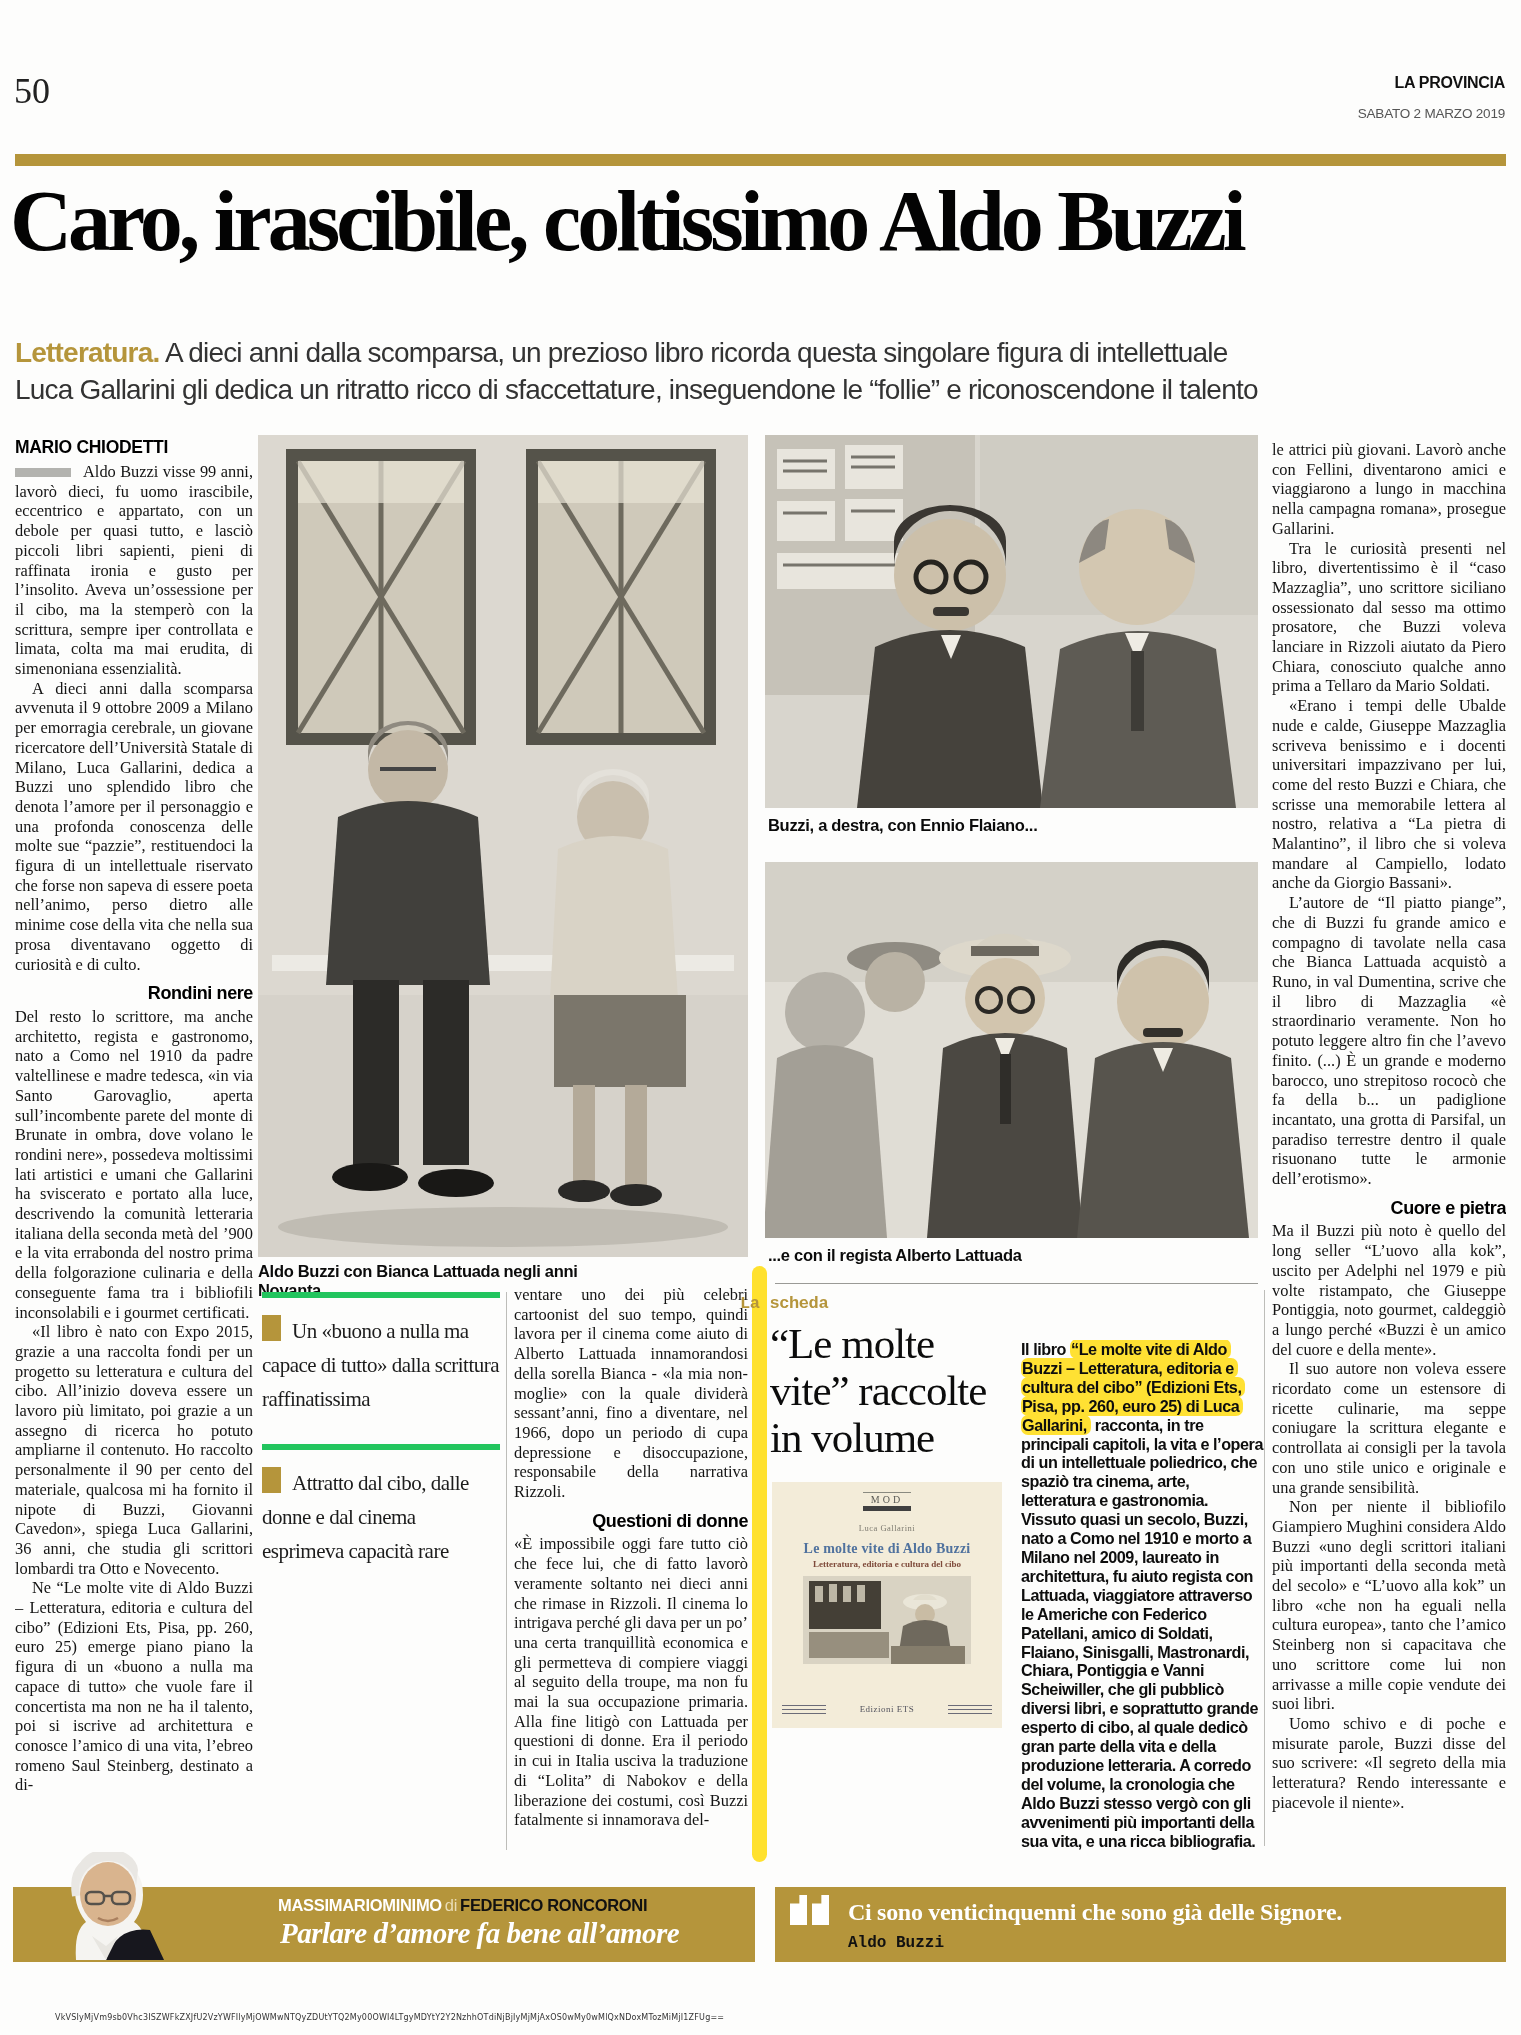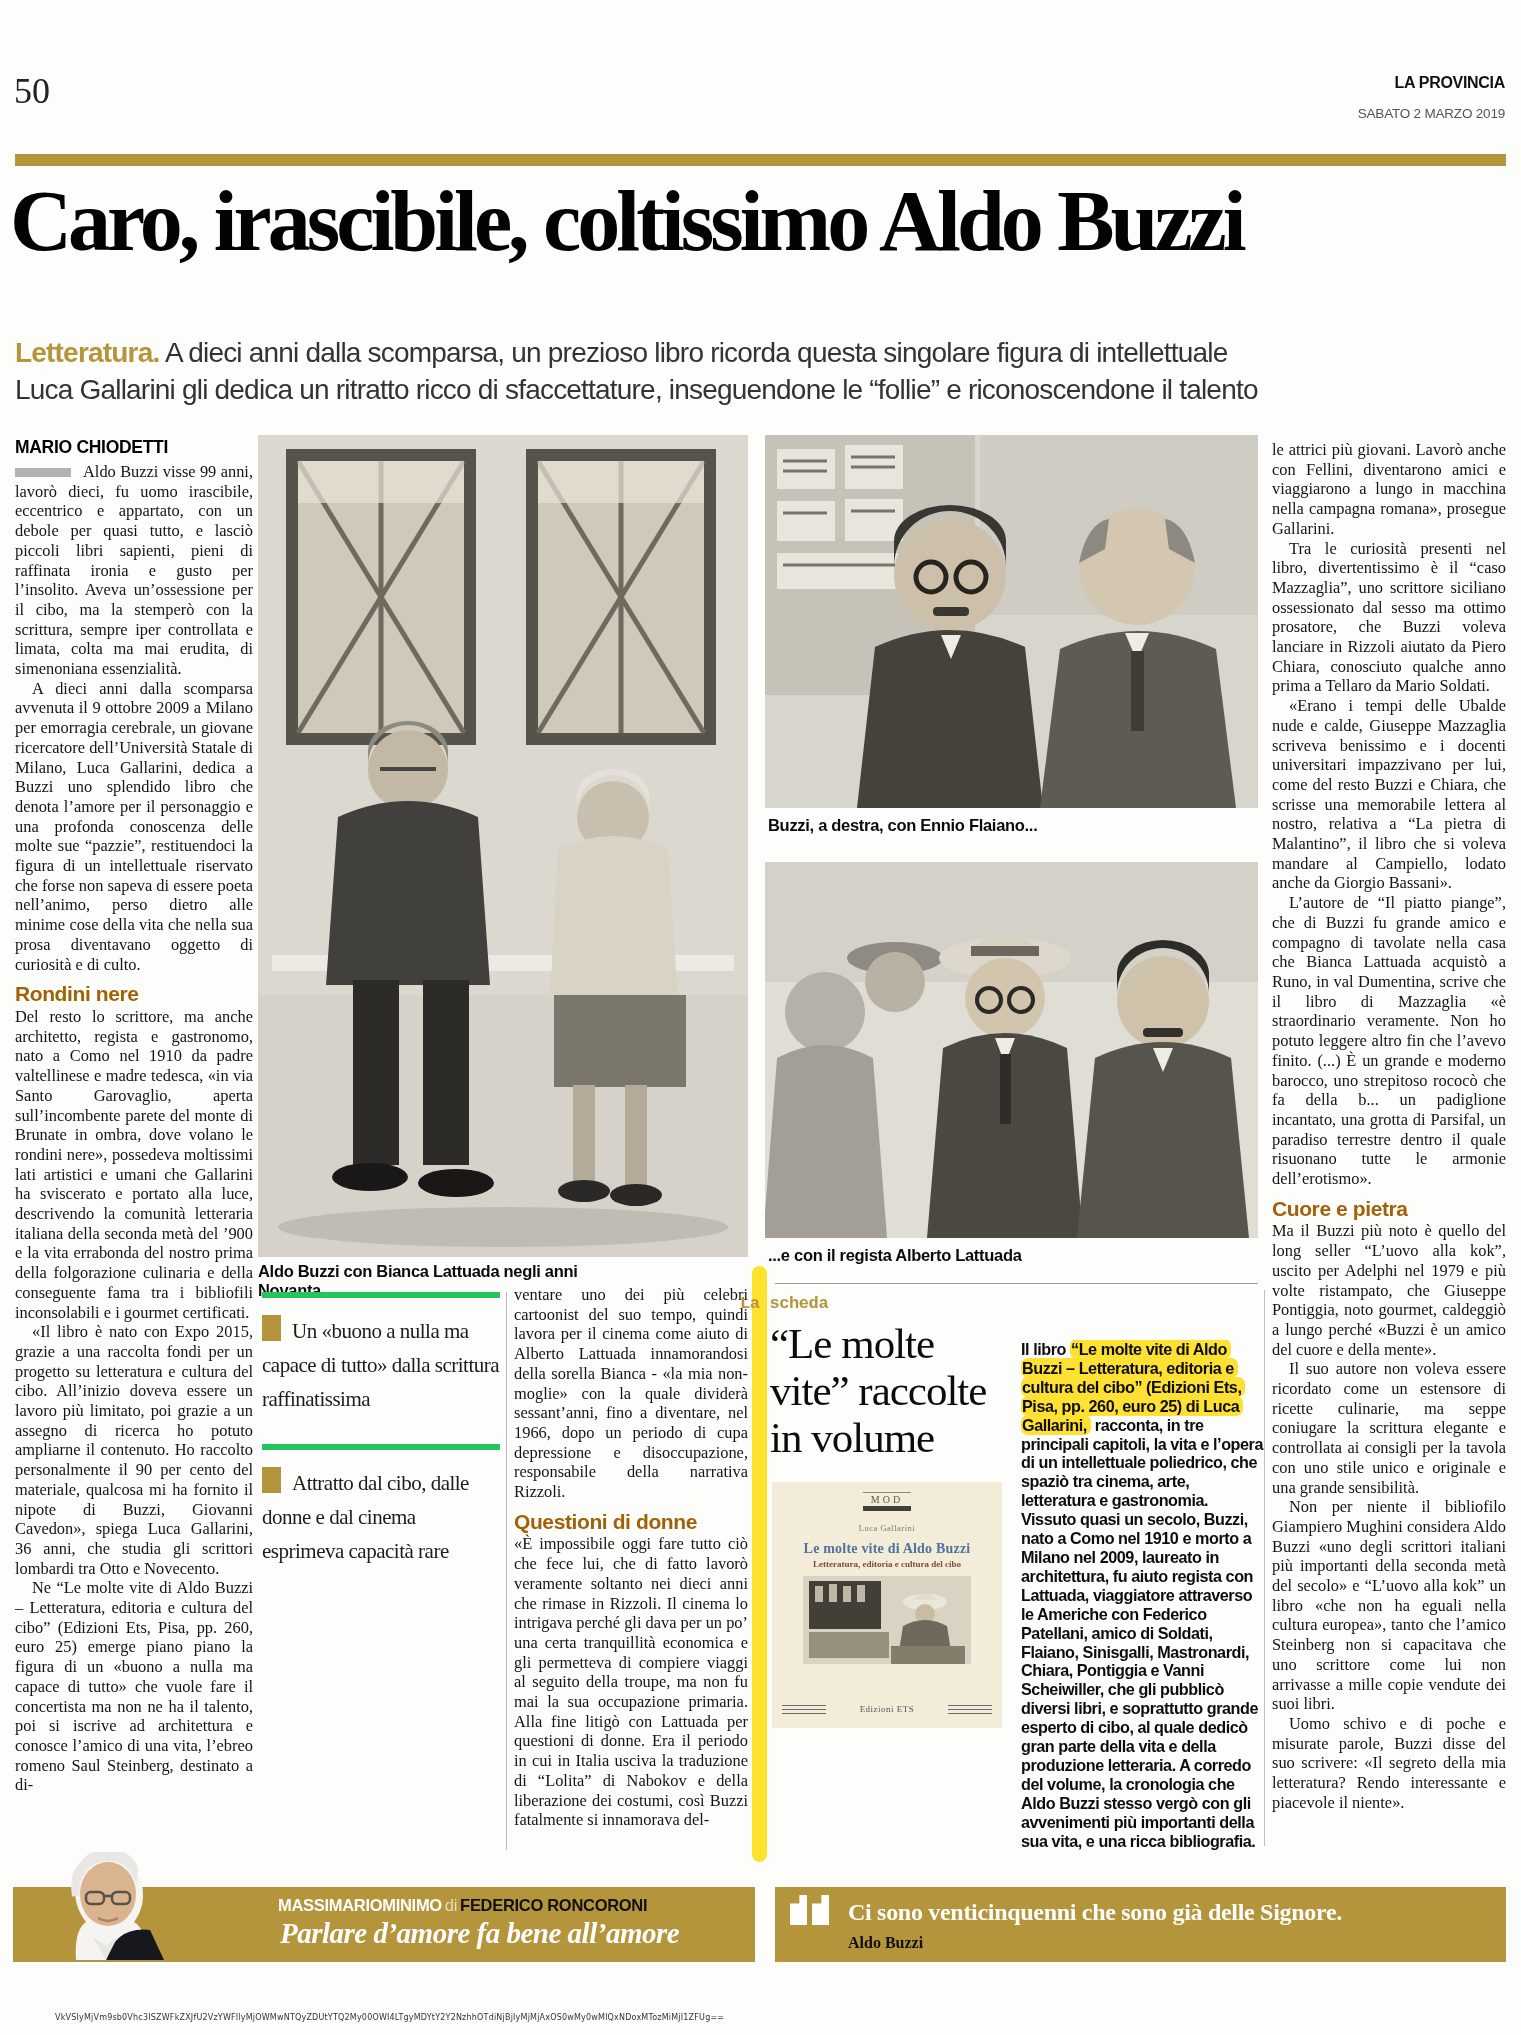--- a/index.html
+++ b/index.html
@@ -18,22 +18,22 @@
   .standfirst{left:15px;top:334px;width:1500px;font-family:"Liberation Sans",sans-serif;
               font-size:28px;line-height:37px;letter-spacing:-0.8px;color:#333;}
   .standfirst .kicker{color:#b5953b;font-weight:700;}
 
   
   .byline{left:15px;top:437px;font-family:"Liberation Sans",sans-serif;font-weight:700;
           font-size:17.5px;letter-spacing:-0.3px;color:#000;}
   .col{font-size:16.4px;line-height:19.7px;text-align:justify;color:#141414;overflow:hidden;}
   .col p{margin:0;}
   .col p.ind{text-indent:17px;}
-  .subhead{font-family:"Liberation Sans",sans-serif;font-weight:700;font-size:21px;
-           letter-spacing:-0.4px;margin:10px 0 3px 0;text-align:left;color:#a16207;}
+  .subhead{font-family:"Liberation Sans",sans-serif;font-weight:700;font-size:18px;
+           letter-spacing:-0.4px;margin:10px 0 3px 0;text-align:right;color:#000000;}
   .leadbar{display:inline-block;width:56px;height:9px;background:#b3b3af;margin-right:12px;}
   .col1{left:15px;top:462px;width:238px;height:1395px;}
   .col3{left:514px;top:1285px;width:234px;height:565px;}
   .col6{left:1272px;top:440px;width:234px;height:1402px;}
 
   
   .ph{background:#d8d5cd;overflow:hidden;}
   .photo1{left:258px;top:435px;width:490px;height:822px;}
   .photo2{left:765px;top:435px;width:493px;height:373px;}
   .photo3{left:765px;top:862px;width:493px;height:376px;}
@@ -92,21 +92,21 @@
            letter-spacing:-0.3px;}
   .fseries .s1{color:#fff;font-weight:800;}
   .fseries .s2{color:#e9ddb7;font-weight:400;padding:0 3px;}
   .fseries .s3{color:#111;font-weight:800;}
   .fquote{left:280px;top:1917px;font-size:29px;font-style:italic;font-weight:700;color:#fff;
           letter-spacing:-0.5px;}
   .rquotemark{left:790px;top:1895px;width:46px;height:34px;}
   .rquotemark span{display:inline-block;width:17px;height:30px;background:#fff;margin-right:5px;
           clip-path:polygon(0 28%,55% 28%,55% 0,100% 0,100% 100%,0 100%);}
   .rqtext{left:848px;top:1899px;font-size:24px;font-weight:700;color:#fff;letter-spacing:-0.3px;}
-  .rqattr{left:848px;top:1934px;font-family:Liberation Serif, serif;font-size:16px;
+  .rqattr{left:848px;top:1934px;font-family:Liberation Mono, monospace;font-size:16px;
           font-weight:700;color:#111;}
 
   .code{left:55px;top:2013px;font-family:"DejaVu Sans",sans-serif;font-size:8px;color:#333;
         letter-spacing:0.2px;}
 </style>
 </head>
 <body>
 
 <div class="page">
 

